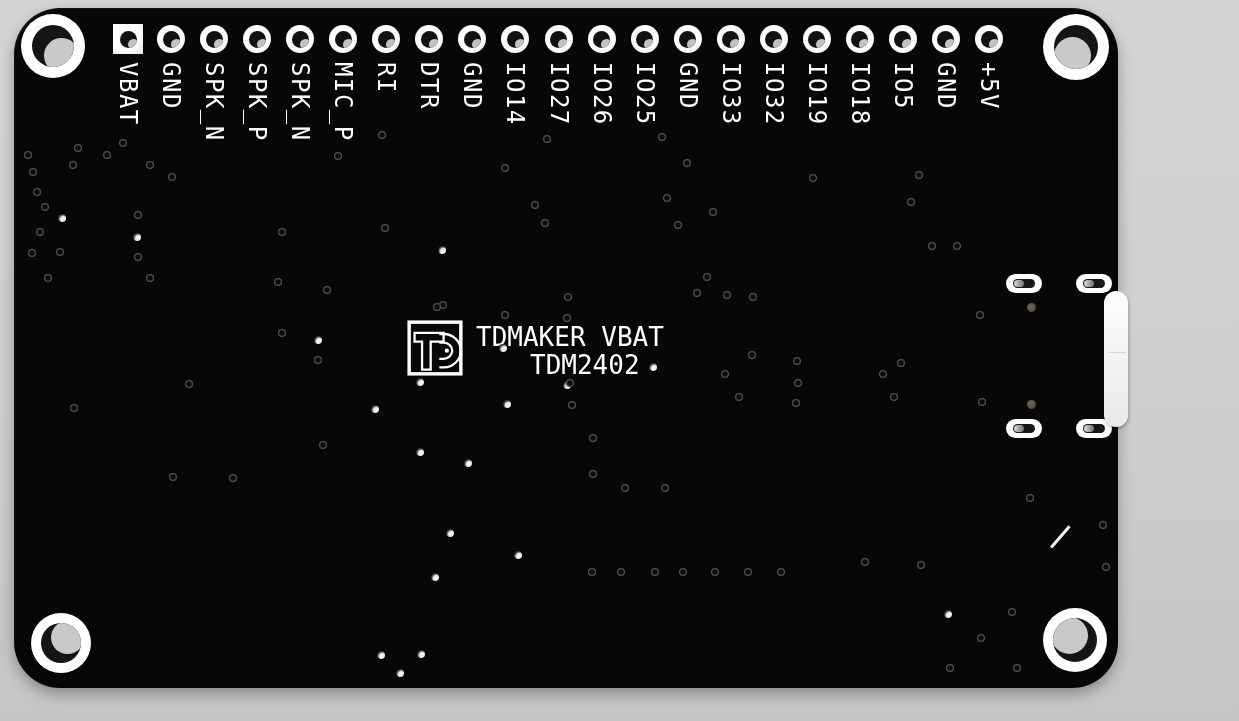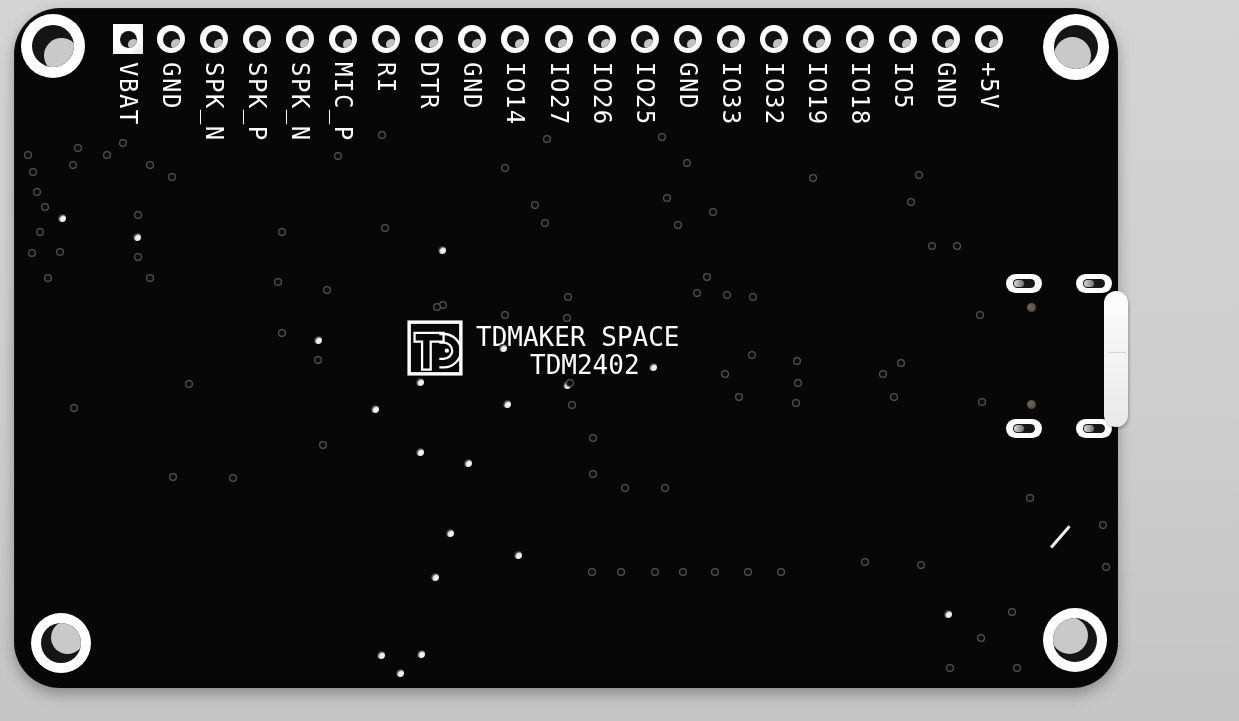--- a/index.html
+++ b/index.html
@@ -54,21 +54,21 @@
   <div class="logo-wrap" id="logo" style="left: 407px; top: 320px;">
     <svg width="56" height="56" viewBox="0 0 52 52">
       <rect x="2" y="2" width="48" height="48" fill="none" stroke="#ffffff" stroke-width="3.2"></rect>
       <path d="M7 12 H34 V20 H22 V46 H14 V20 H7 Z" fill="none" stroke="#ffffff" stroke-width="2.1"></path>
       <path d="M30 13 H34 A16 15.5 0 0 1 34 44 H30" fill="none" stroke="#ffffff" stroke-width="2.1"></path>
       <path d="M30 21 H34 A8 7.5 0 0 1 34 36 H30" fill="none" stroke="#ffffff" stroke-width="2.1"></path>
       <circle cx="37" cy="28.5" r="2" fill="#ffffff"></circle>
     </svg>
   </div>
 
-  <div class="silk-title" id="title1" style="left: 476px; top: 322px;">TDMAKER SPACE</div>
+  <div class="silk-title" id="title1" style="left: 476px; top: 322px;">TDMAKER VBAT</div>
   <div class="silk-title" id="title2" style="left: 530px; top: 350px;">TDM2402</div>
 <div class="via via-dim" style="left: 24px; top: 151px;"></div>
     <div class="via via-dim" style="left: 29px; top: 168px;"></div>
     <div class="via via-dim" style="left: 74px; top: 144px;"></div>
     <div class="via via-dim" style="left: 103px; top: 151px;"></div>
     <div class="via via-dim" style="left: 119px; top: 139px;"></div>
     <div class="via via-dim" style="left: 69px; top: 161px;"></div>
     <div class="via via-dim" style="left: 146px; top: 161px;"></div>
     <div class="via via-dim" style="left: 168px; top: 173px;"></div>
     <div class="via via-dim" style="left: 33px; top: 188px;"></div>

